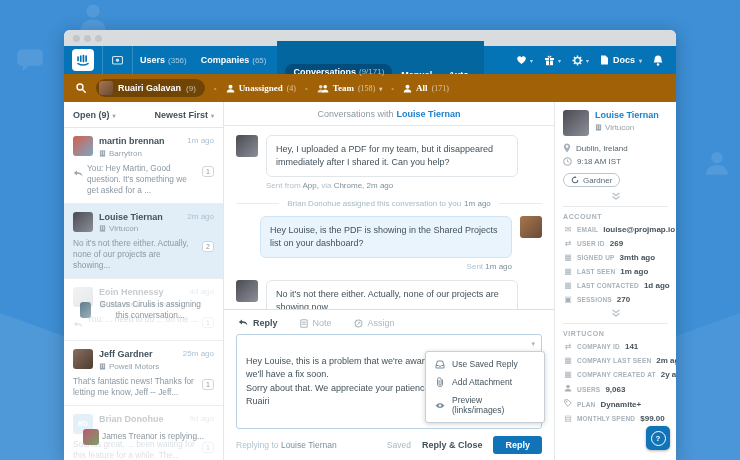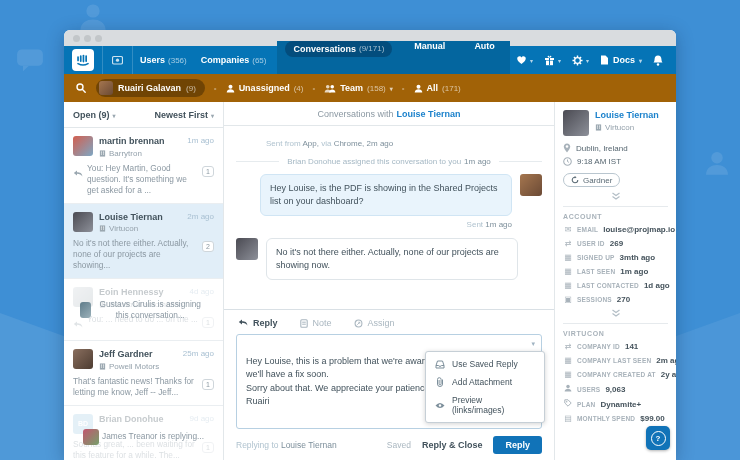--- a/index.html
+++ b/index.html
@@ -19,33 +19,33 @@
   .titlebar { height:16px; background:#d9dcdf; display:flex; align-items:center; gap:4px; padding-left:9px; flex:none; }
   .tdot { width:7px; height:7px; border-radius:50%; background:#c2c6c9; }
 
   
   .nav1 { height:28px; background:#0574b6; display:flex; align-items:center; color:#fff; flex:none; }
   .logo { width:22px; height:22px; background:#fff; border-radius:4px; margin:0 8px; display:flex; align-items:center; justify-content:center; flex:none; }
   .nav-sep { width:1px; height:28px; background:rgba(255,255,255,.18); }
   .grid-ic { margin:0 9px; opacity:.8; }
   .nav-item { font-size:9px; font-weight:bold; padding:0 7px; display:flex; align-items:center; gap:3px; white-space:nowrap; }
   .cnt { font-weight:normal; opacity:.62; font-size:8px; }
-  .conv-group { background:#04669f; height:39px; display:flex; align-items:flex-start; padding:0 8px; margin-left:4px; gap:15px; }
+  .conv-group { background:#04669f; height:39px; display:flex; align-items:flex-end; padding:0 8px; margin-left:4px; gap:2px; }
   .conv-pill { background:#034d7d; border-radius:10px; padding:3px 8px; display:flex; gap:3px; align-items:center; font-size:9px; font-weight:bold; }
   .nav-right { margin-left:auto; display:flex; align-items:center; gap:11px; padding-right:13px; }
   .nav-ic { display:flex; align-items:center; gap:3px; }
   .caret { font-size:6px; opacity:.7; }
 
   
   .nav2 { height:28px; background:#a16207; display:flex; align-items:center; color:#fff; font-size:9px; flex:none; }
   .search-wrap { margin:0 10px 0 12px; display:flex; }
   .me-pill { background:rgba(0,0,0,.30); border-radius:11px; padding:2px 9px 2px 3px; display:flex; gap:5px; align-items:center; font-weight:bold; }
   .av14 { width:14px; height:14px; border-radius:3px; flex:none; }
   .dot-sep { opacity:.35; margin:0 9px; font-size:8px; }
-  .filter-item { display:flex; align-items:center; gap:4px; font-weight:bold; }
+  .filter-item { display:flex; align-items:center; gap:4px; font-weight:bold;font-family:Liberation Serif, serif; }
 
   
   .content { flex:1; display:flex; background:#fff; min-height:0; }
 
   
   .sidebar { width:160px; border-right:1px solid #e2e7ea; overflow:hidden; flex:none; }
   .sb-head { height:26px; border-bottom:1px solid #e2e7ea; display:flex; justify-content:space-between; align-items:center; padding:0 9px; font-size:9px; font-weight:bold; color:#42525c; }
   .sb-caret { font-size:6px; color:#9aa7b0; margin-left:3px; }
   .ci { position:relative; padding:8px 9px 7px; border-bottom:1px solid #eaeef1; }
   .ci.selected { background:#e1eef8; }
@@ -416,20 +416,24 @@
 
     </div>
 
     <div class="main">
       <div class="main-head">
         <span>Conversations with</span>
         <span class="nm">Louise Tiernan</span>
       </div>
 
       <div class="stream">
+        <div class="msg">
+          <div class="av22 g-louise"></div>
+          <div class="bubble">Hey, I uploaded a PDF for my team, but it disappeared immediately after I shared it. Can you help?</div>
+        </div>
         <div class="meta">
           <span>Sent from</span>
           <b>App,</b>
           <span>via</span>
           <b>Chrome,</b>
           <b>2m ago</b>
         </div>
 
         <div class="event">
           <span><span>Brian Donohue assigned this conversation to you</span><b>1m ago</b></span>

